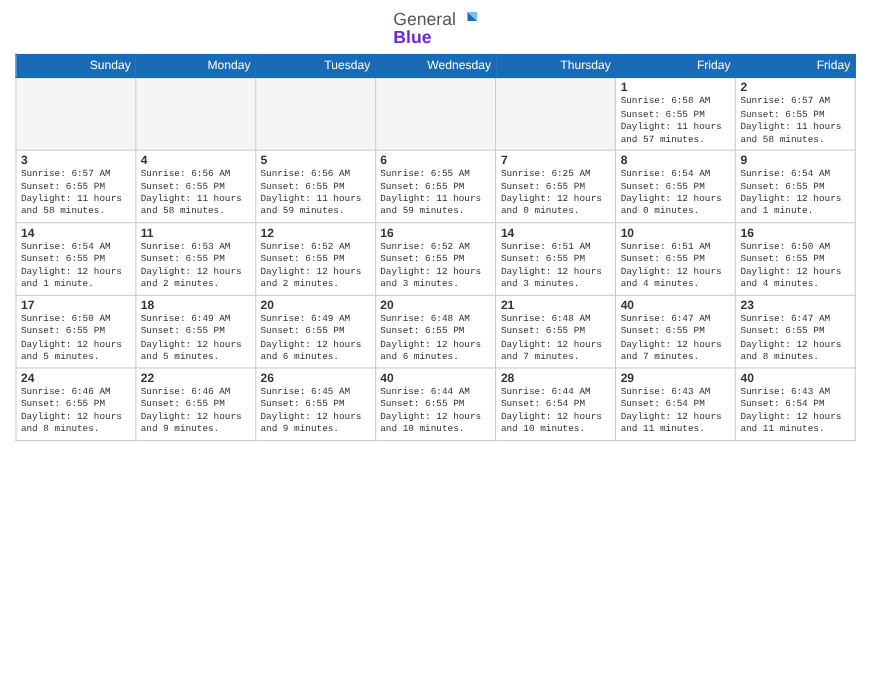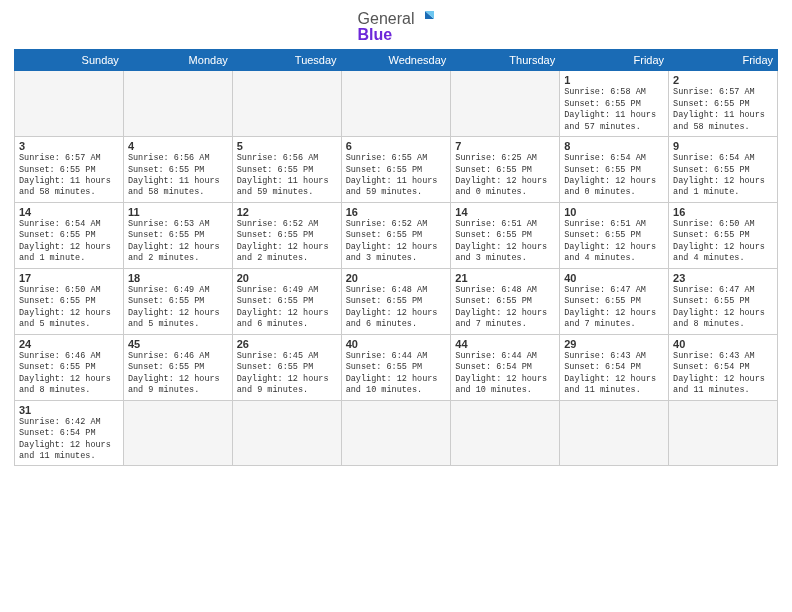--- a/index.html
+++ b/index.html
@@ -297,72 +297,57 @@
         </tr>
         <tr>
           <td>
             <span class="day-number">24</span>
             <div class="day-info">Sunrise: 6:46 AM
 Sunset: 6:55 PM
 Daylight: 12 hours
 and 8 minutes.</div>
           </td>
           <td>
-            <span class="day-number">45</span>
+            <span class="day-number">22</span>
             <div class="day-info">Sunrise: 6:46 AM
 Sunset: 6:55 PM
 Daylight: 12 hours
 and 9 minutes.</div>
           </td>
           <td>
             <span class="day-number">26</span>
             <div class="day-info">Sunrise: 6:45 AM
 Sunset: 6:55 PM
 Daylight: 12 hours
 and 9 minutes.</div>
           </td>
           <td>
             <span class="day-number">40</span>
             <div class="day-info">Sunrise: 6:44 AM
 Sunset: 6:55 PM
 Daylight: 12 hours
 and 10 minutes.</div>
           </td>
           <td>
-            <span class="day-number">44</span>
+            <span class="day-number">28</span>
             <div class="day-info">Sunrise: 6:44 AM
 Sunset: 6:54 PM
 Daylight: 12 hours
 and 10 minutes.</div>
           </td>
           <td>
             <span class="day-number">29</span>
             <div class="day-info">Sunrise: 6:43 AM
 Sunset: 6:54 PM
 Daylight: 12 hours
 and 11 minutes.</div>
           </td>
           <td>
             <span class="day-number">40</span>
             <div class="day-info">Sunrise: 6:43 AM
 Sunset: 6:54 PM
 Daylight: 12 hours
 and 11 minutes.</div>
           </td>
-        </tr>
-        <tr>
-          <td>
-            <span class="day-number">31</span>
-            <div class="day-info">Sunrise: 6:42 AM
-Sunset: 6:54 PM
-Daylight: 12 hours
-and 11 minutes.</div>
-          </td>
-          <td class="last-row"></td>
-          <td class="last-row"></td>
-          <td class="last-row"></td>
-          <td class="last-row"></td>
-          <td class="last-row"></td>
-          <td class="last-row"></td>
         </tr>
       </tbody>
   </table>
 </div>
 
 </body></html>

